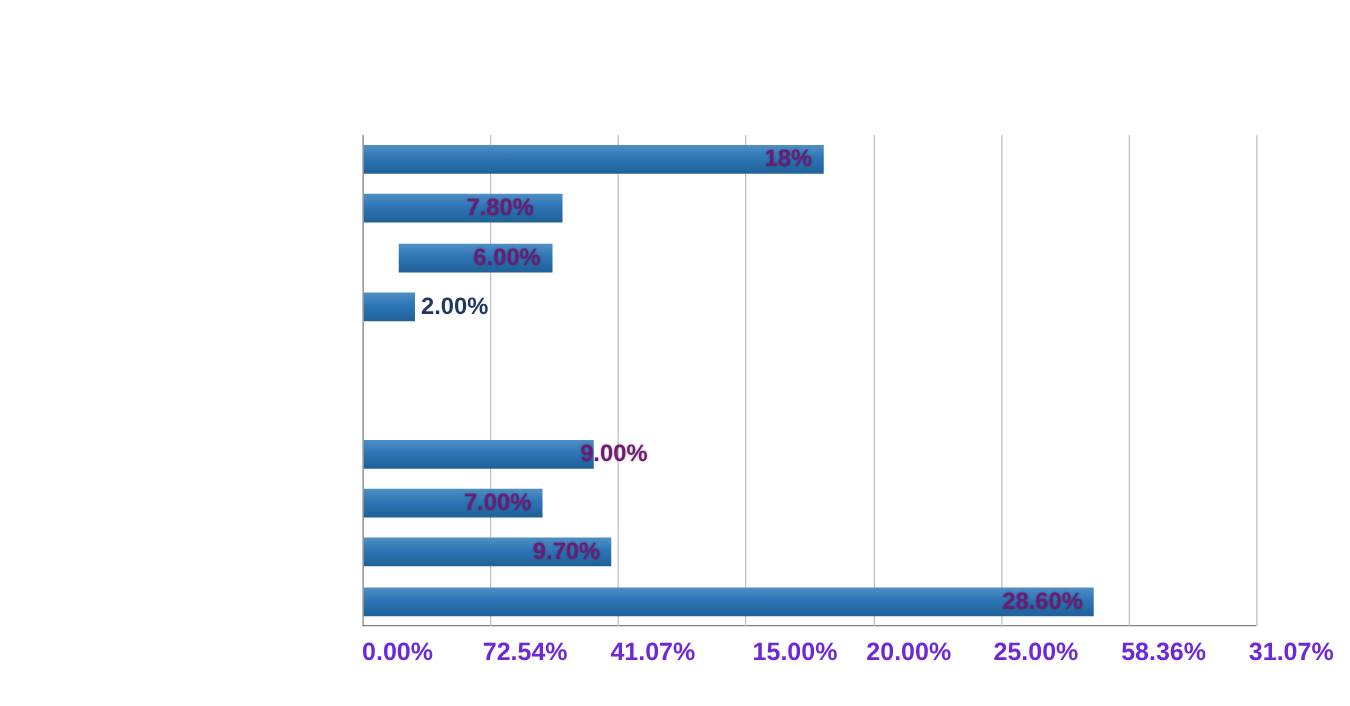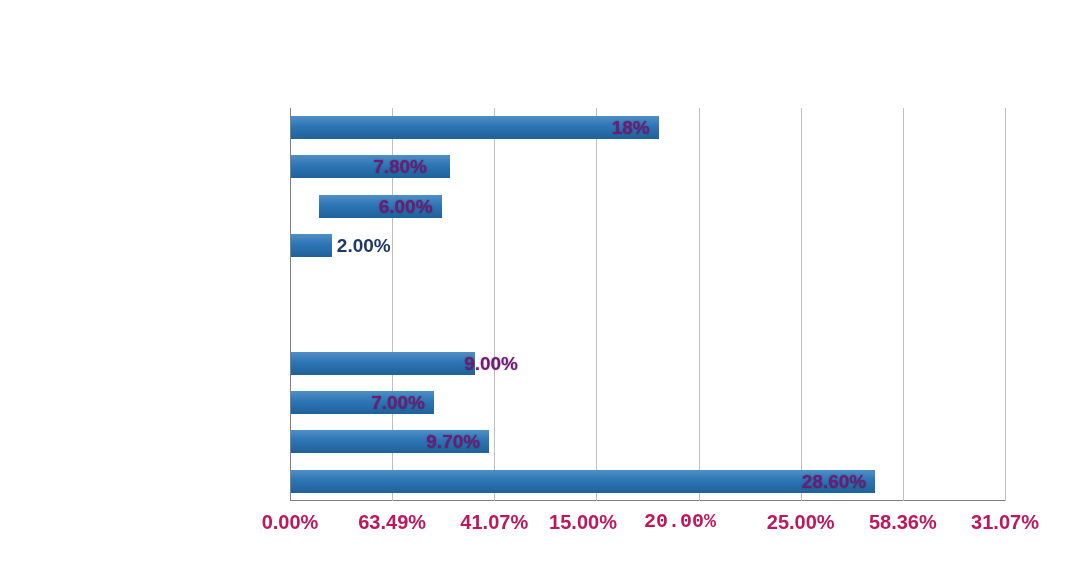--- a/index.html
+++ b/index.html
@@ -111,24 +111,25 @@
     left: 290px;
     top: 505px;
     width: 715px;
     height: 40px;
   }
   .x-tick {
     position: absolute;
     top: 6px;
     font-size: 20px;
     font-weight: bold;
-    color: #be185d;
+    color: #6d28d9;
     transform: translateX(-50%);
     white-space: nowrap;
     line-height: 22px;
+    margin-left: 28px;
   }
 </style>
 </head>
 <body>
 
 <div id="chart-root">
 
 
   <div class="plot-area">
     <div class="axis-line-left"></div>
@@ -169,22 +170,22 @@
         <div class="bar-label" style="left: 198.157px;">9.70%</div>
       </div>
       <div class="row" style="top: 353.7px;">
         <div class="bar" style="width: 584.257px; background: linear-gradient(rgb(79, 143, 196) 0%, rgb(46, 117, 182) 45%, rgb(31, 97, 152) 100%);"></div>
         <div class="bar-label" style="left: 584.257px;">28.60%</div>
       </div>
     </div>
 
   <div class="x-axis">
       <div class="x-tick" style="left: 0px;">0.00%</div>
-      <div class="x-tick" style="left: 102.143px;">63.49%</div>
+      <div class="x-tick" style="left: 102.143px;">72.54%</div>
       <div class="x-tick" style="left: 204.286px;">41.07%</div>
-      <div class="x-tick" style="left: 293px;">15.00%</div>
-      <div class="x-tick" style="left: 390px; font-family: Liberation Mono, monospace;">20.00%</div>
+      <div class="x-tick" style="left: 318px;">15.00%</div>
+      <div class="x-tick" style="left: 409px;">20.00%</div>
       <div class="x-tick" style="left: 510.714px;">25.00%</div>
       <div class="x-tick" style="left: 612.857px;">58.36%</div>
       <div class="x-tick" style="left: 715px;">31.07%</div>
     </div>
 
 </div>
 
 </body></html>

